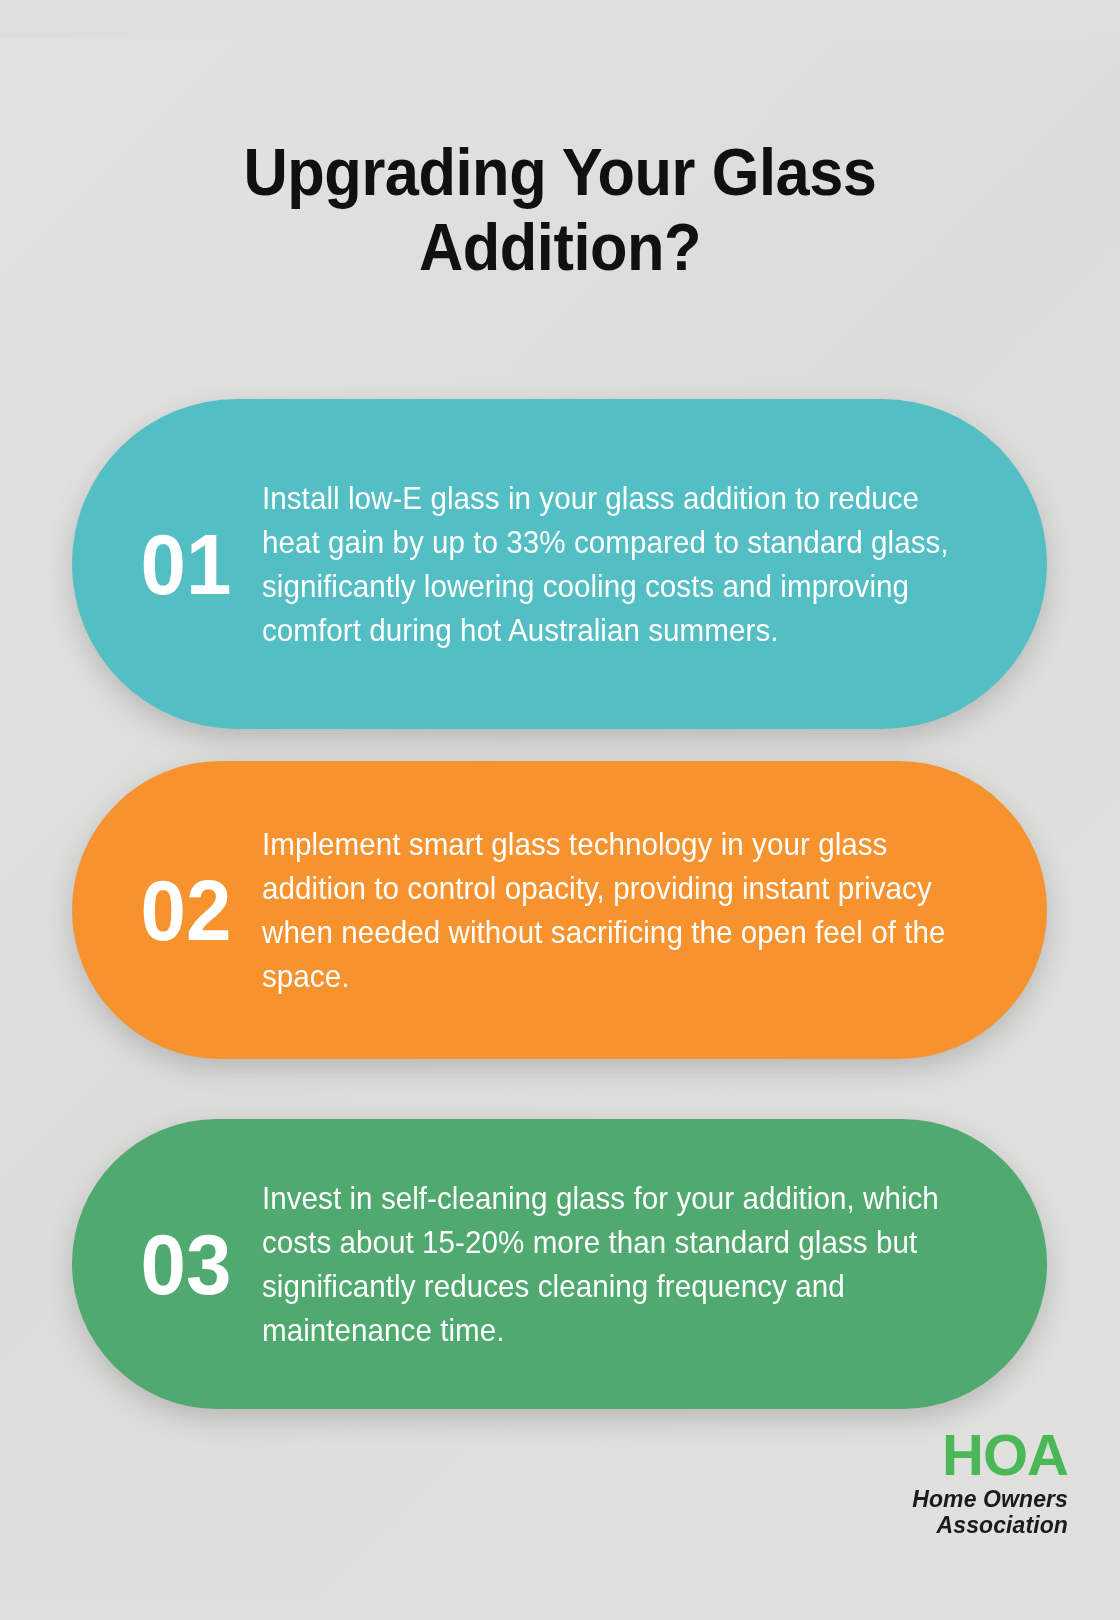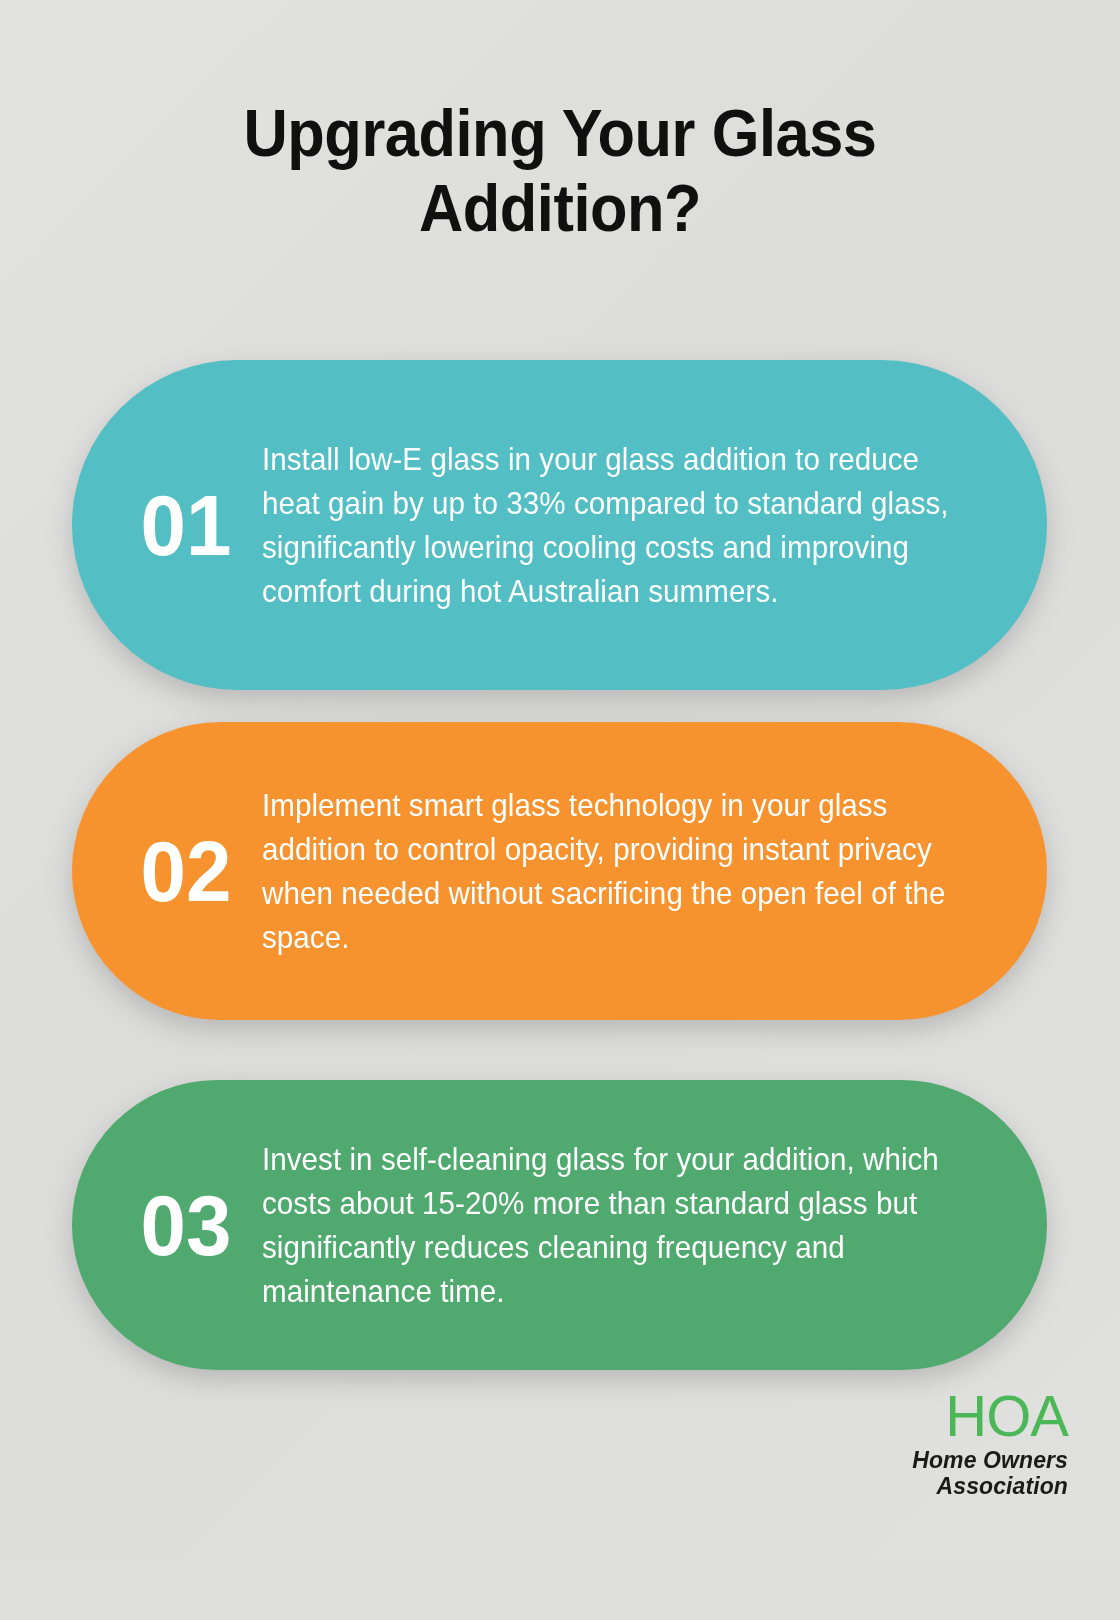--- a/index.html
+++ b/index.html
@@ -13,20 +13,21 @@
     font-family: "Liberation Sans", sans-serif;
     overflow: hidden;
     position: relative;
   }
   .page {
     position: relative;
     width: 1120px;
     height: 1560px;
     background: linear-gradient(135deg, #e2e2e1 0%, #dcdcdb 45%, #e0e0df 100%);
     box-sizing: border-box;
+    margin-top: 39px;
   }
 
   
   .title-wrap {
     position: absolute;
     left: 0;
     top: 96px;
     width: 1120px;
     text-align: center;
   }
@@ -94,21 +95,21 @@
   
   .logo {
     position: absolute;
     right: 52px;
     bottom: 62px;
     text-align: right;
     line-height: 1;
   }
   .logo-mark {
     font-family: "Liberation Sans", sans-serif;
-    font-weight: 400;
+    font-weight: 700;
     font-size: 58px;
     letter-spacing: -1px;
     color: #4cb757;
     display: block;
     margin-bottom: 4px;
   }
   .logo-sub-line {
     font-family: "Liberation Sans Narrow", "Liberation Sans", sans-serif;
     font-weight: 700;
     font-size: 23px;

